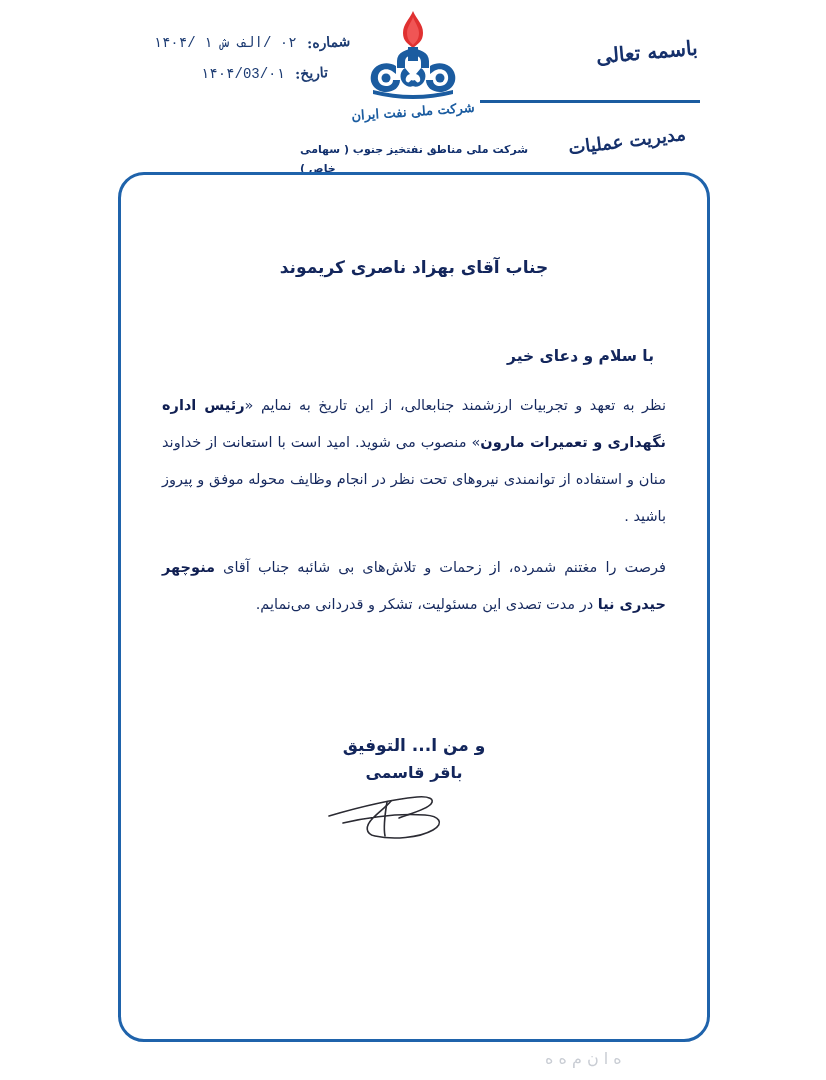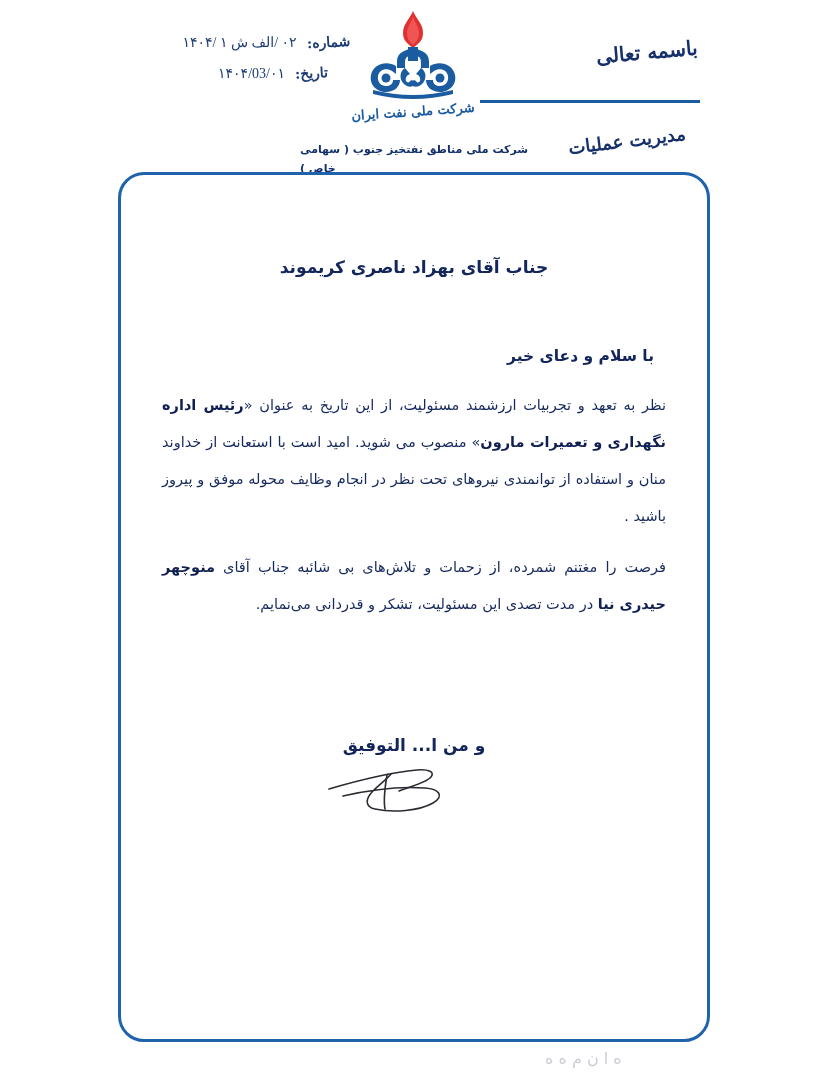--- a/index.html
+++ b/index.html
@@ -63,21 +63,21 @@
     font-weight: 600;
     font-size: 14px;
     margin-left: 10px;
     font-family: "DejaVu Serif", "Liberation Serif", serif;
     transform: rotate(-3deg);
     display: inline-block;
   }
   .meta-value {
     font-size: 14px;
     letter-spacing: 0.5px;
-    font-family: Liberation Serif, serif;
+    font-family: Liberation Mono, monospace;
   }
   .meta-row.date {
     margin-right: 22px;
   }
 
   
   .logo-block {
     position: absolute;
     top: 8px;
     left: 50%;
@@ -285,26 +285,27 @@
   </div>
 
   <div class="frame"></div>
 
   <div class="letter-body">
 
     <div class="recipient">جناب آقای بهزاد ناصری کریموند</div>
 
     <div class="salutation">با سلام و دعای خیر</div>
 
-    <p class="para"><span>نظر به تعهد و تجربیات ارزشمند مسئولیت، از این تاریخ به عنوان «</span><b>رئیس اداره نگهداری و تعمیرات مارون</b><span>» منصوب می شوید. امید است با استعانت از خداوند منان و استفاده از توانمندی نیروهای تحت نظر در انجام وظایف محوله موفق و پیروز باشید .</span></p>
+    <p class="para"><span>نظر به تعهد و تجربیات ارزشمند جنابعالی، از این تاریخ به نمایم «</span><b>رئیس اداره نگهداری و تعمیرات مارون</b><span>» منصوب می شوید. امید است با استعانت از خداوند منان و استفاده از توانمندی نیروهای تحت نظر در انجام وظایف محوله موفق و پیروز باشید .</span></p>
 
     <p class="para second"><span>فرصت را مغتنم شمرده، از زحمات و تلاش‌های بی شائبه جناب آقای </span><b>منوچهر حیدری نیا</b><span> در مدت تصدی این مسئولیت، تشکر و قدردانی می‌نمایم.</span></p>
 
     <div class="closing">
       <div class="closing-line1">و من ا... التوفیق</div>
+      <div class="closing-line2">باقر قاسمی</div>
     </div>
 
     <div class="signature-wrap">
       <svg class="signature-svg" width="150" height="60" viewBox="0 0 150 60">
         <g fill="none" stroke="#2b2b33" stroke-width="1.6" stroke-linecap="round">
           <path d="M8 26 C35 18 66 10 96 7 C108 6 114 9 110 14 C106 19 92 23 78 28"></path>
           <path d="M22 33 C48 27 78 23 104 25 C118 26 124 33 112 40 C98 48 72 50 54 46 C44 44 44 36 52 28 C58 22 66 16 70 11"></path>
           <path d="M66 12 C64 24 62 36 64 46"></path>
         </g>
       </svg>

